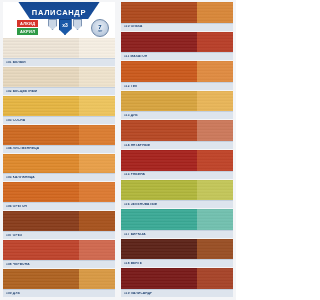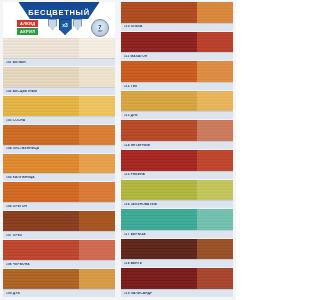--- a/index.html
+++ b/index.html
@@ -190,21 +190,21 @@
 </style>
 </head>
 <body>
 
 <div id="sheet">
 
   <div class="column left">
 
     <div class="logo-block">
       <div class="logo-banner">
-        <div class="logo-wordmark">БЕСЦВЕТНЫЙ</div>
+        <div class="logo-wordmark">ПАЛИСАНДР</div>
       </div>
       <div class="logo-sub">
 
         <div class="tag-stack">
           <div class="tag alkyd">АЛКИД</div>
           <div class="tag acryl">АКРИЛ</div>
         </div>
 
         <div class="shields">
           <div class="shield"></div>

